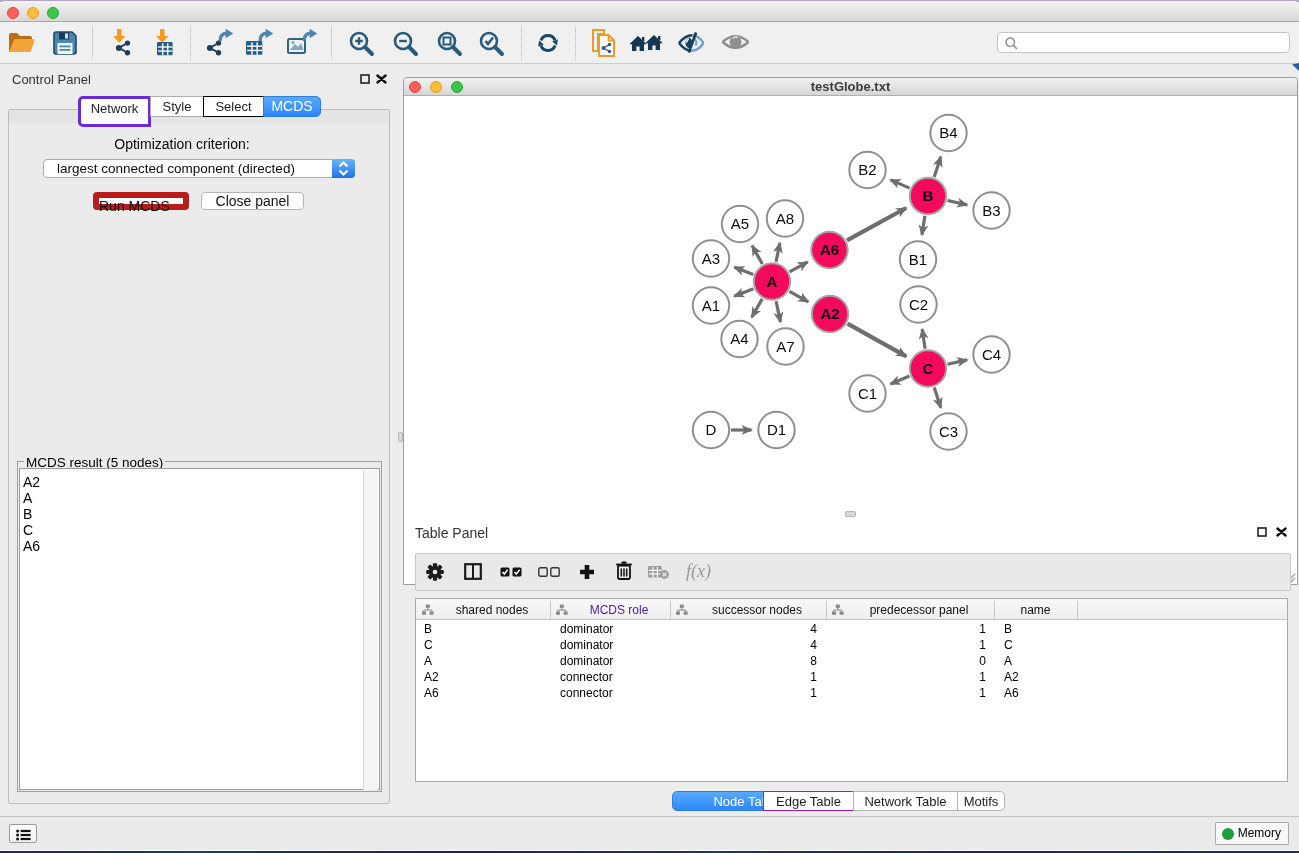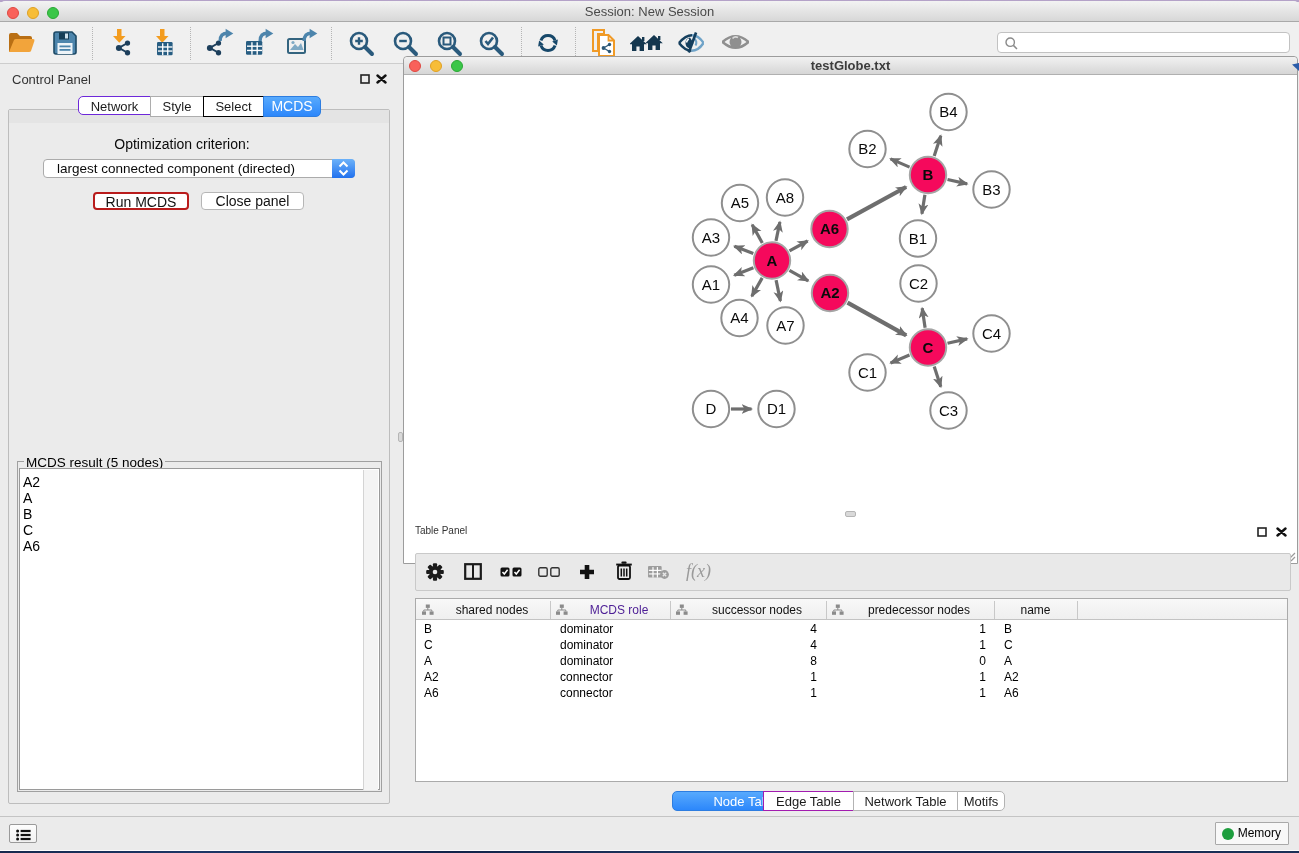--- a/index.html
+++ b/index.html
@@ -6,21 +6,20 @@
 body { position:relative; font-family:"Liberation Sans",sans-serif; background:#ececec; overflow:hidden; }
 .abs { position:absolute; }
 .tl { width:12px; height:12px; border-radius:50%; position:absolute; top:6px; }
 
 </style></head><body>
 <div class="abs" style="left:0;top:0;width:1299px;height:2px;background:#b4a2c8"></div>
 <div class="abs" style="left:0;top:1px;width:1299px;height:21px;background:linear-gradient(#f3f3f3,#d7d7d7);border-bottom:1px solid #a9a9a9;border-radius:5px 5px 0 0">
 <div class="tl" style="left:7px;background:#f9615a;border:1px solid #df4841"></div>
 <div class="tl" style="left:27px;background:#f7bd37;border:1px solid #dfa023"></div>
 <div class="tl" style="left:47px;background:#3bc649;border:1px solid #2aa834"></div>
-<div class="abs" style="left:0;width:1299px;text-align:center;top:3px;font-size:13px;color:#4a4a4a">Session: New Session</div>
 </div>
 <div class="abs" style="left:0;top:22px;width:1299px;height:42px;background:#f0f0f0;border-bottom:1px solid #cdcdcd"></div>
 <svg style="position:absolute;left:6px;top:28px" width="30" height="30" viewBox="0 0 30 30">
     <path d="M3 24 L3 7 Q3 5 5 5 L11 5 L14 8 L24 8 Q26 8 26 10 L26 12 Z" fill="#b96f14"></path>
     <path d="M3 24 L8 12 Q8.5 11 10 11 L27 11 Q29 11 28.4 13 L25 23 Q24.6 24 23 24 Z" fill="#f2a43b"></path>
   </svg>
 <svg style="position:absolute;left:51px;top:29px" width="28" height="28" viewBox="0 0 28 28">
     <path d="M3 5 Q3 3 5 3 L21 3 L25 7 L25 23 Q25 25 23 25 L5 25 Q3 25 3 23 Z" fill="#4d85ac" stroke="#1d4a66" stroke-width="1.6"></path>
     <rect x="8" y="3.5" width="10" height="7" fill="#163e57"></rect>
     <rect x="14" y="4.5" width="3" height="5" fill="#cfe2ee"></rect>
@@ -162,43 +161,43 @@
 </div>
 <div class="abs" style="left:12px;top:72px;font-size:13px;color:#333">Control Panel</div>
 <svg class="abs" style="left:360px;top:74px" width="10" height="10">
     <rect x="1" y="1" width="8" height="8" fill="none" stroke="#222" stroke-width="1.6"></rect>
   </svg>
 <svg class="abs" style="left:376px;top:74px" width="11" height="10">
     <path d="M1.5 1.5 L9.5 8.5 M9.5 1.5 L1.5 8.5" stroke="#111" stroke-width="2.4" stroke-linecap="round"></path>
   </svg>
 <div class="abs" style="left:8px;top:109px;width:382px;height:695px;border:1px solid #bdbdbd;border-radius:2px;background:#ebebeb"></div>
 <div class="abs" style="left:9px;top:110px;width:380px;height:13px;background:#e4e4e4"></div>
-<div class="abs" style="left:78px;top:96px;width:73px;height:19px;background:#fff;color:#1c1c1c;border:1px solid #6d28d9;border-radius:5px 0 0 5px;font-size:13px;text-align:center;line-height:19px;z-index:3">Network</div>
+<div class="abs" style="left:78px;top:96px;width:73px;height:31px;background:#fff;color:#1c1c1c;border:3px solid #6d28d9;border-radius:5px 0 0 5px;font-size:13px;text-align:center;line-height:19px;z-index:3">Network</div>
 <div class="abs" style="left:150px;top:96px;width:54px;height:21px;background:#fff;color:#1c1c1c;border:1px solid #adadad;border-radius:0 0 0 0;font-size:13px;text-align:center;line-height:19px;z-index:3">Style</div>
 <div class="abs" style="left:203px;top:96px;width:61px;height:21px;background:#fff;color:#1c1c1c;border:1px solid #000000;border-radius:0 0 0 0;font-size:13px;text-align:center;line-height:19px;z-index:3">Select</div>
 <div class="abs" style="left:263px;top:96px;width:58px;height:21px;background:linear-gradient(#58aafd,#2c87fb);color:#fff;border:1px solid #2d7de0;border-radius:0 5px 5px 0;font-size:14px;text-align:center;line-height:19px;z-index:3">MCDS</div>
 <div class="abs" style="left:8px;top:136px;width:348px;text-align:center;font-size:14px;color:#0a0a0a">Optimization criterion:</div>
 <div class="abs" style="left:43px;top:159px;width:312px;height:19px;background:#fff;border:1px solid #ababab;border-radius:4px">
 <div class="abs" style="left:13px;top:0;line-height:17px;font-size:13.5px;color:#0a0a0a">largest connected component (directed)</div>
 <div class="abs" style="right:-1px;top:-1px;width:23px;height:19px;border-radius:0 4px 4px 0;background:linear-gradient(#6cb2f9,#2171ee)">
 <svg style="position:absolute;left:5px;top:2px" width="13" height="15" viewBox="0 0 13 15">
         <path d="M2.5 5.5 L6.5 1.5 L10.5 5.5" stroke="#fff" stroke-width="2" fill="none"></path>
         <path d="M2.5 9.5 L6.5 13.5 L10.5 9.5" stroke="#fff" stroke-width="2" fill="none"></path>
       </svg>
 </div>
   </div>
-<div class="abs" style="left:93px;top:192px;width:96px;height:18px;background:#fff;border:2px solid #b91c1c;border-radius:4px;font-size:14px;color:#111;text-align:center;line-height:16px">Run MCDS</div>
+<div class="abs" style="left:93px;top:192px;width:96px;height:18px;background:#fff;border:6px solid #b91c1c;border-radius:4px;font-size:14px;color:#111;text-align:left;line-height:16px">Run MCDS</div>
 <div class="abs" style="left:201px;top:192px;width:103px;height:18px;background:#fff;border:1px solid #b6b6b6;border-radius:4px;font-size:14px;color:#111;text-align:center;line-height:16px">Close panel</div>
 <div class="abs" style="left:17px;top:461px;width:365px;height:331px;border:1px solid #a0a0a0"></div>
 <div class="abs" style="left:24px;top:455px;font-size:13.5px;color:#000;background:#ebebeb;padding:0 2px">MCDS result (5 nodes)</div>
 <div class="abs" style="left:19px;top:468px;width:361px;height:322px;background:#fff;border:1px solid #9a9a9a">
 <div style="position:absolute;right:1px;top:1px;width:15px;height:320px;background:#f4f4f4;border-left:1px solid #d4d4d4"></div>
 <div style="position:absolute;left:3px;top:5px;font-size:14px;line-height:16px;color:#000">A2<br>A<br>B<br>C<br>A6</div>
 </div>
-<div class="abs" style="left:403px;top:56px;width:895px;height:508px;border:1px solid #9c9c9c;border-radius:4px 4px 0 0;background:#fff">
+<div class="abs" style="left:403px;top:77px;width:895px;height:508px;border:1px solid #9c9c9c;border-radius:4px 4px 0 0;background:#fff">
 <div class="abs" style="left:0;top:0;width:100%;height:18px;background:linear-gradient(#f1f1f1,#d6d6d6);border-bottom:1px solid #b0b0b0;border-radius:4px 4px 0 0">
 <div class="tl" style="left:5px;top:3px;background:#f9615a;border:1px solid #df4841"></div>
 <div class="tl" style="left:26px;top:3px;background:#f7bd37;border:1px solid #dfa023"></div>
 <div class="tl" style="left:47px;top:3px;background:#3bc649;border:1px solid #2aa834"></div>
 <div class="abs" style="left:0;width:100%;text-align:center;top:1px;font-size:13px;font-weight:700;color:#3c3c3c">testGlobe.txt</div>
 </div>
 <svg class="abs" style="left:1px;top:19px" width="891" height="424" viewBox="0 0 891 424">
 <defs>
         <marker id="arr" markerWidth="13" markerHeight="11" refX="10" refY="5" orient="auto" markerUnits="userSpaceOnUse">
           <path d="M0 0 L11.5 5 L0 10 L3 5 Z" fill="#6e6e6e"></path>
@@ -270,21 +269,21 @@
     </svg>
 <svg class="abs" style="right:1px;bottom:1px" width="12" height="12">
       <path d="M11 3 L3 11 M11 7 L7 11" stroke="#9a9a9a" stroke-width="1.2"></path>
     </svg>
 </div>
 <svg class="abs" style="left:1292px;top:63px" width="7" height="8">
     <path d="M0 1.5 L7 0 L7 8 Z" fill="#2a5caa"></path>
   </svg>
 <div class="abs" style="left:398px;top:432px;width:5px;height:10px;background:#d9d9d9;border:1px solid #b5b5b5;border-radius:2px"></div>
 <div class="abs" style="left:845px;top:511px;width:11px;height:6px;background:#d9d9d9;border:1px solid #b5b5b5;border-radius:2px"></div>
-<div class="abs" style="left:415px;top:525px;font-size:10px;color:#333">Table Panel</div>
+<div class="abs" style="left:415px;top:525px;font-size:14px;color:#333">Table Panel</div>
 <svg class="abs" style="left:1257px;top:527px" width="10" height="10">
     <rect x="1" y="1" width="8" height="8" fill="none" stroke="#222" stroke-width="1.6"></rect>
   </svg>
 <svg class="abs" style="left:1276px;top:527px" width="11" height="10">
     <path d="M1.5 1.5 L9.5 8.5 M9.5 1.5 L1.5 8.5" stroke="#111" stroke-width="2.4" stroke-linecap="round"></path>
   </svg>
 <div class="abs" style="left:415px;top:553px;width:876px;height:38px;background:#e9e9e9;border:1px solid #c9c9c9;border-radius:2px"></div>
 <svg style="position:absolute;left:426px;top:563px" width="18" height="18" viewBox="0 0 18 18">
     <rect x="6.9" y="0.2" width="4.2" height="3.4" rx="1" fill="#1b1b1b" transform="rotate(0 9 9)"></rect>
     <rect x="6.9" y="0.2" width="4.2" height="3.4" rx="1" fill="#1b1b1b" transform="rotate(45 9 9)"></rect>
@@ -367,21 +366,21 @@
       <rect x="0" y="7.4" width="4" height="3.4" fill="#8b8b8b"></rect>
       <rect x="7.6" y="7.4" width="4" height="3.4" fill="#8b8b8b"></rect>
     </svg>
 <div class="abs" style="left:274px;top:4px;width:134px;text-align:center;font-size:12px;color:#111">successor nodes</div>
 <svg style="position:absolute;left:416px;top:5px" width="12" height="11" viewBox="0 0 12 11">
       <rect x="3.8" y="0.5" width="4" height="3.4" fill="#8b8b8b"></rect>
       <path d="M5.8 3.9 L5.8 6 M1.8 6 L9.8 6 M1.8 6 L1.8 7.4 M9.8 6 L9.8 7.4" stroke="#8b8b8b" stroke-width="1" fill="none"></path>
       <rect x="0" y="7.4" width="4" height="3.4" fill="#8b8b8b"></rect>
       <rect x="7.6" y="7.4" width="4" height="3.4" fill="#8b8b8b"></rect>
     </svg>
-<div class="abs" style="left:430px;top:4px;width:146px;text-align:center;font-size:12px;color:#111">predecessor nodes</div>
+<div class="abs" style="left:430px;top:4px;width:146px;text-align:center;font-size:12px;color:#111">predecessor panel</div>
 <div class="abs" style="left:578px;top:4px;width:83px;text-align:center;font-size:12px;color:#111">name</div>
 <div class="abs" style="left:8px;top:23px;font-size:12px;color:#000">B</div>
 <div class="abs" style="left:144px;top:23px;font-size:12px;color:#000">dominator</div>
 <div class="abs" style="left:254px;top:23px;width:147px;text-align:right;font-size:12px;color:#000">4</div>
 <div class="abs" style="left:410px;top:23px;width:160px;text-align:right;font-size:12px;color:#000">1</div>
 <div class="abs" style="left:588px;top:23px;font-size:12px;color:#000">B</div>
 <div class="abs" style="left:8px;top:39px;font-size:12px;color:#000">C</div>
 <div class="abs" style="left:144px;top:39px;font-size:12px;color:#000">dominator</div>
 <div class="abs" style="left:254px;top:39px;width:147px;text-align:right;font-size:12px;color:#000">4</div>
 <div class="abs" style="left:410px;top:39px;width:160px;text-align:right;font-size:12px;color:#000">1</div>

